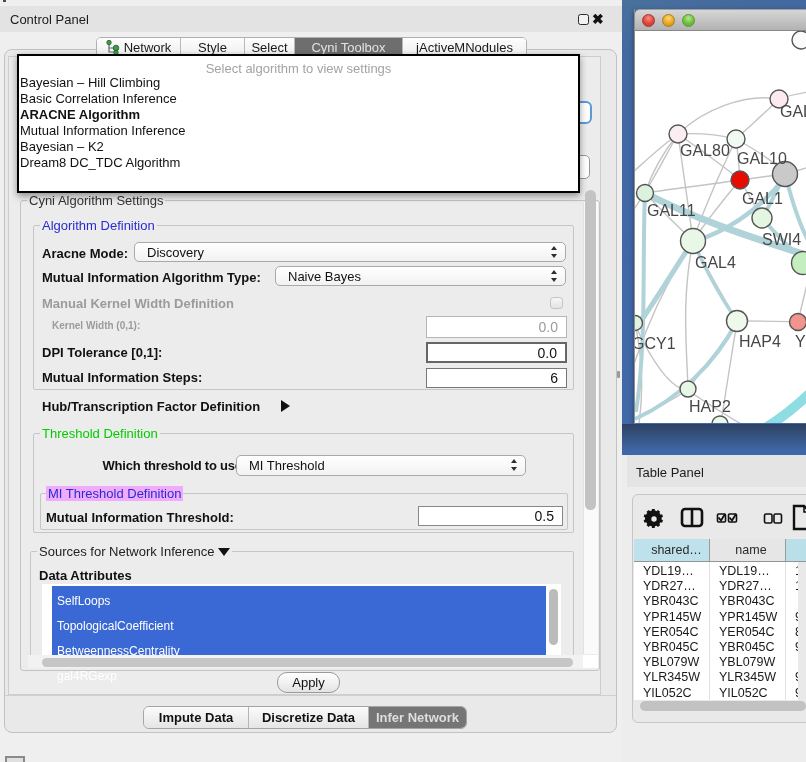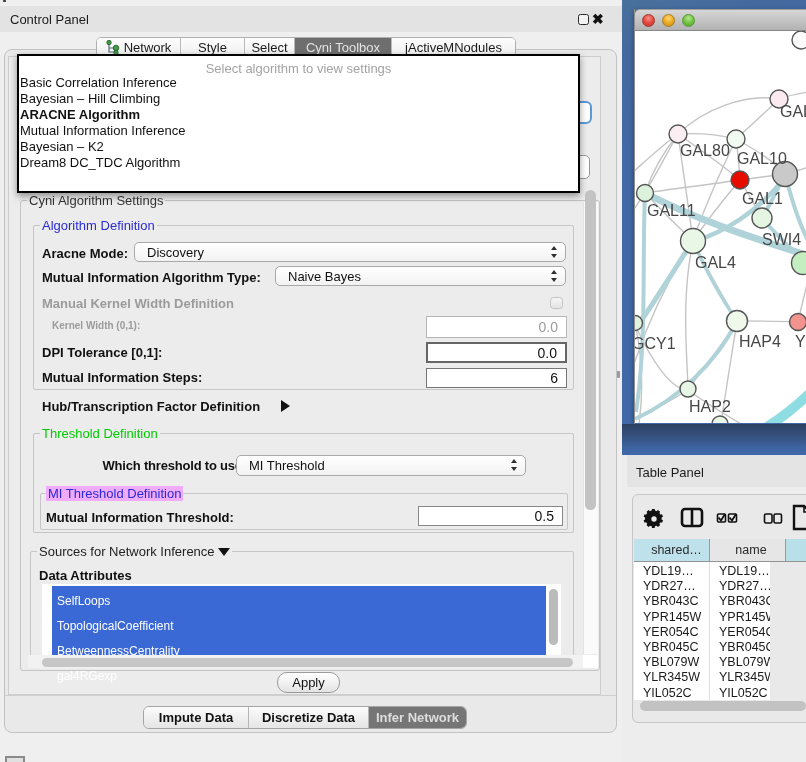--- a/index.html
+++ b/index.html
@@ -33,21 +33,21 @@
     <svg width="14" height="15" viewBox="0 0 14 15" style="margin-right:4px;">
       <path d="M3 3 L3 12 L9 12 M3 8 L9 8" stroke="#5a6b7a" stroke-width="1.2" fill="none"></path>
       <circle cx="3" cy="2.5" r="2.2" fill="#3f9b4a" stroke="#1e5a26" stroke-width="0.8"></circle>
       <circle cx="10" cy="8" r="2.8" fill="#3f9b4a" stroke="#1e5a26" stroke-width="0.8"></circle>
       <circle cx="10" cy="12.5" r="2.2" fill="#3f9b4a" stroke="#1e5a26" stroke-width="0.8"></circle>
     </svg>
     <span>Network</span>
   </div>
   <div style="width:64px; display:flex; align-items:center; justify-content:center; border-right:1px solid #b9b9b9; background:linear-gradient(#fdfdfd,#eeeeee);">Style</div>
   <div style="width:50px; display:flex; align-items:center; justify-content:center; border-right:1px solid #b9b9b9; background:linear-gradient(#fdfdfd,#eeeeee);">Select</div>
-  <div style="width:97px; display:flex; align-items:center; justify-content:center; border-right:1px solid #b9b9b9; background:#6e6e6e; color:#e3e3e3;">Cyni Toolbox</div>
+  <div style="width:108px; display:flex; align-items:center; justify-content:center; border-right:1px solid #b9b9b9; background:#6e6e6e; color:#e3e3e3;">Cyni Toolbox</div>
   <div style="width:123px; display:flex; align-items:center; justify-content:center; background:linear-gradient(#fdfdfd,#eeeeee);">jActiveMNodules</div>
 </div>
 
 <div class="abs" style="left:33px; top:101px; width:559px; height:23px; border:2px solid #5b9ad9; border-radius:6px; background:#fff; z-index:1;"></div>
 <div class="abs" style="left:33px; top:155px; width:557px; height:24px; border:1px solid #979797; border-radius:5px; background:#fff; z-index:1;"></div>
 
 <div class="abs" style="left:20px; top:200px; width:580px; height:471px; border:1px solid #c4c4c4; border-radius:3px;"></div>
 <div class="abs" style="left:27px; top:193px; font-size:13px; color:#333; background:#ececec; padding:0 2px;">Cyni Algorithm Settings</div>
 
 <div class="abs" style="left:583px; top:202px; width:15px; height:452px; background:#fafafa; border-left:1px solid #e2e2e2;"></div>
@@ -118,22 +118,22 @@
   <div class="b" style="width:97px; display:flex; align-items:center; justify-content:center; background:#757575; color:#dedede;">Infer Network</div>
 </div>
 
 <div class="abs" style="left:5px; top:756px; width:20px; height:10px; background:#e0e0e0; border:2px solid #8a8a8a;"></div>
 
 <div class="abs" style="left:617px; top:371px; width:3px; height:7px; background:#9a9a9a; border-radius:1px;"></div>
 
 <div class="abs" id="popup" style="left:17px; top:54px; width:563px; height:139px; background:#fff; border:2px solid #000000; box-shadow:0 3px 7px rgba(0,0,0,0.4); z-index:10; font-size:13px; color:#111;">
   <div style="text-align:center; color:#a3a3a3; padding-top:5px; height:15px;">Select algorithm to view settings</div>
   <div style="padding-left:1px; padding-top:4px; line-height:16px;">
+    <div>Bayesian – Hill Climbing</div>
     <div>Basic Correlation Inference</div>
-    <div>Bayesian – Hill Climbing</div>
     <div class="b">ARACNE Algorithm</div>
     <div>Mutual Information Inference</div>
     <div>Bayesian – K2</div>
     <div>Dream8 DC_TDC Algorithm</div>
   </div>
 </div>
 
 <div class="abs" style="left:622px; top:0; width:184px; height:455px; background:linear-gradient(160deg,#49719c 0%,#44699f 10%,#4268a6 30%,#4068a8 100%);"></div>
 
 <div class="abs" style="left:634px; top:9px; width:172px; height:415px; border-left:1px solid #8f8f8f; box-shadow:0 2px 5px rgba(0,0,0,0.4);">
@@ -250,21 +250,21 @@
   <path d="M 160,6 l 10,0 l 6,6 l 0,17 l -16,0 z" fill="none" stroke="#111" stroke-width="2.4"></path>
     <path d="M 170,6 l 0,6 l 6,0" fill="none" stroke="#111" stroke-width="1.6"></path>
 </svg>
 
 <div class="abs" style="left:634px; top:539px; width:172px; height:23px; background:#e6e6e6; border-bottom:1px solid #939393; font-size:12.5px; color:#2a2a2a;">
   <div class="abs" style="left:0; top:0; width:76px; height:22px; background:#bfe1ec; border-right:1px solid #9a9a9a; text-align:center; line-height:22px; text-indent:10px;">shared…</div>
   <div class="abs" style="left:76px; top:0; width:76px; height:22px; border-right:1px solid #9a9a9a; text-align:center; line-height:22px; text-indent:7px;">name</div>
   <div class="abs" style="left:152px; top:0; width:20px; height:22px; background:#b9dfe9;"></div>
 </div>
 
-<div class="abs" style="left:634px; top:562px; width:136px; height:138px; background:#fff; overflow:hidden; font-size:12.5px; color:#1a1a1a;">
+<div class="abs" style="left:634px; top:562px; width:164px; height:138px; background:#fff; overflow:hidden; font-size:12.5px; color:#1a1a1a;">
   <div class="abs" style="left:75px; top:0; width:1px; height:138px; background:#e0e0e0;"></div>
   <div class="abs" style="left:151px; top:0; width:1px; height:138px; background:#e0e0e0;"></div>
   <div class="abs" style="left:9px; top:2px; line-height:15.2px;">YDL19…<br>YDR27…<br>YBR043C<br>YPR145W<br>YER054C<br>YBR045C<br>YBL079W<br>YLR345W<br>YIL052C</div>
   <div class="abs" style="left:85px; top:2px; line-height:15.2px;">YDL19…<br>YDR27…<br>YBR043C<br>YPR145W<br>YER054C<br>YBR045C<br>YBL079W<br>YLR345W<br>YIL052C</div>
   <div class="abs" style="left:161px; top:2px; line-height:15.2px;">13<br>12<br><br>9.<br>8.<br>9.<br><br>9.<br>9.</div>
 </div>
 
 <div class="abs" style="left:634px; top:700px; width:172px; height:13px; background:#e9e9e9;"></div>
 <div class="abs" style="left:640px; top:701px; width:166px; height:10px; background:#c2c2c2; border-radius:5px;"></div>
 

